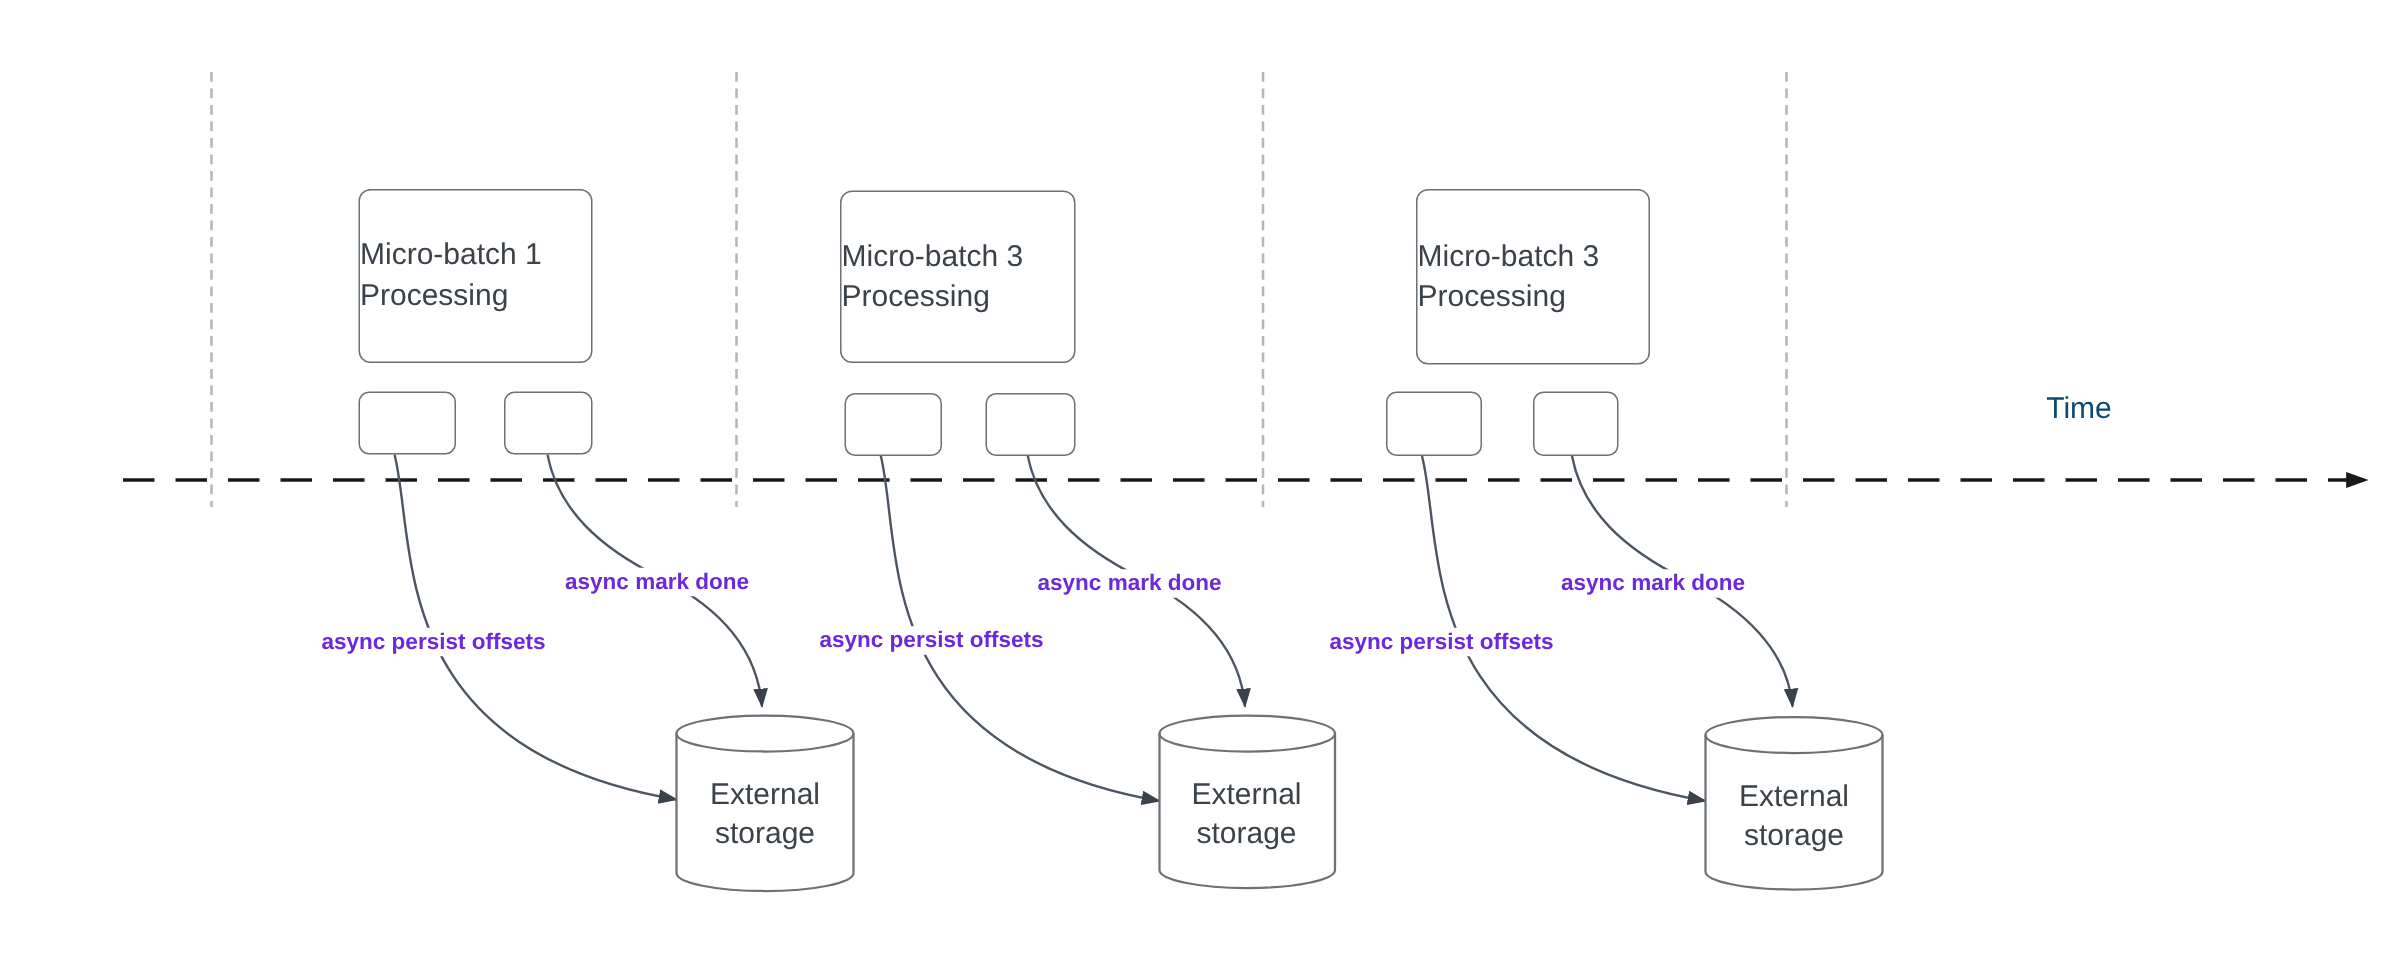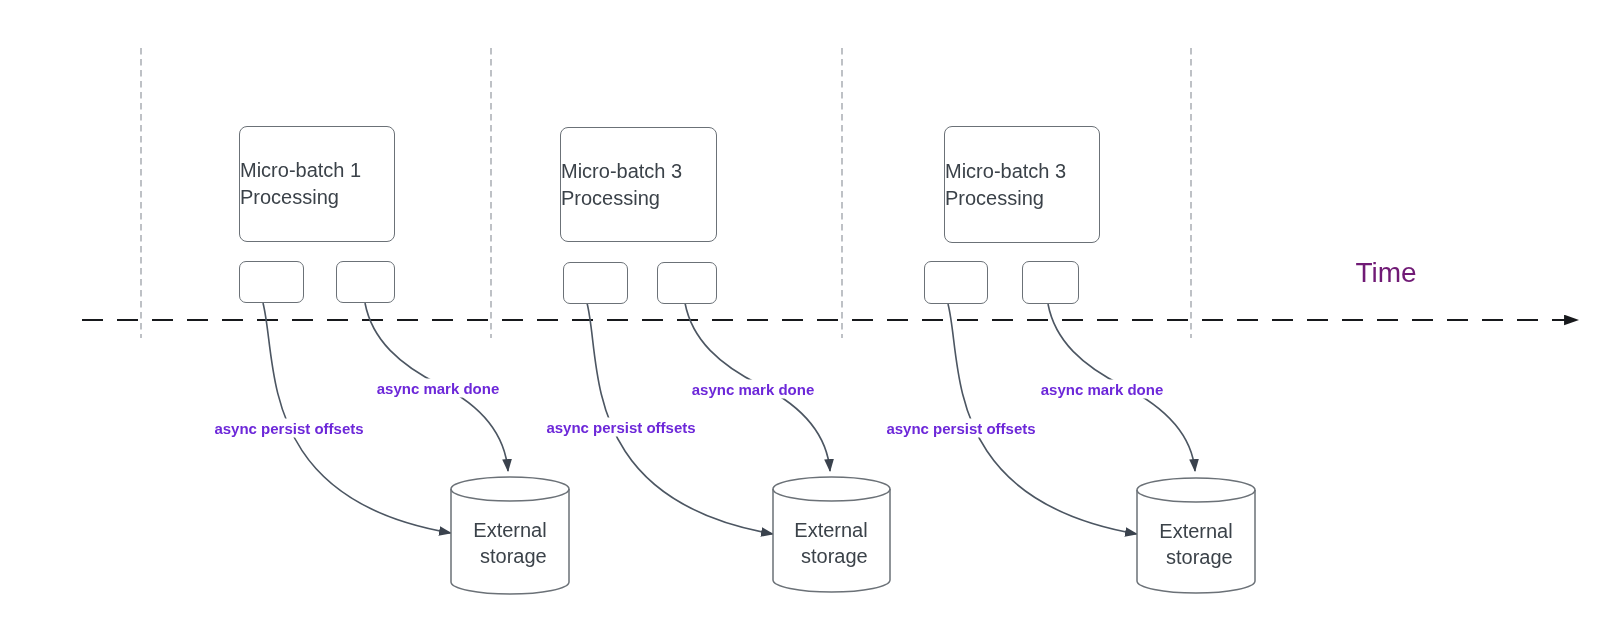--- a/index.html
+++ b/index.html
@@ -23,25 +23,25 @@
   .conn-label{
     position:absolute;transform:translate(-50%,-50%);
     background:#ffffff;padding:1px 4px;
     font-size:15px;font-weight:bold;color:#6d28d9;white-space:nowrap;
   }
   .storage-text{
     position:absolute;transform:translate(-50%,-50%);
     text-align:center;
   }
   .storage-text .line{
-    font-size:20px;line-height:26px;color:#3b4249;white-space:nowrap;text-align:right;
+    font-size:20px;line-height:26px;color:#3b4249;white-space:nowrap;
   }
   .time-label{
     position:absolute;transform:translate(-50%,-50%);
-    font-size:28px;color:#701a75;white-space:nowrap;
+    font-size:20px;color:#0c4a6e;white-space:nowrap;
   }
 </style>
 </head>
 <body>
 
 <div class="canvas">
 
   <svg width="1600" height="642" viewBox="0 0 1600 642">
     <defs>
       <marker id="arrow" markerUnits="userSpaceOnUse" markerWidth="13" markerHeight="10" viewBox="0 0 12 9" refX="11" refY="4.5" orient="auto">

